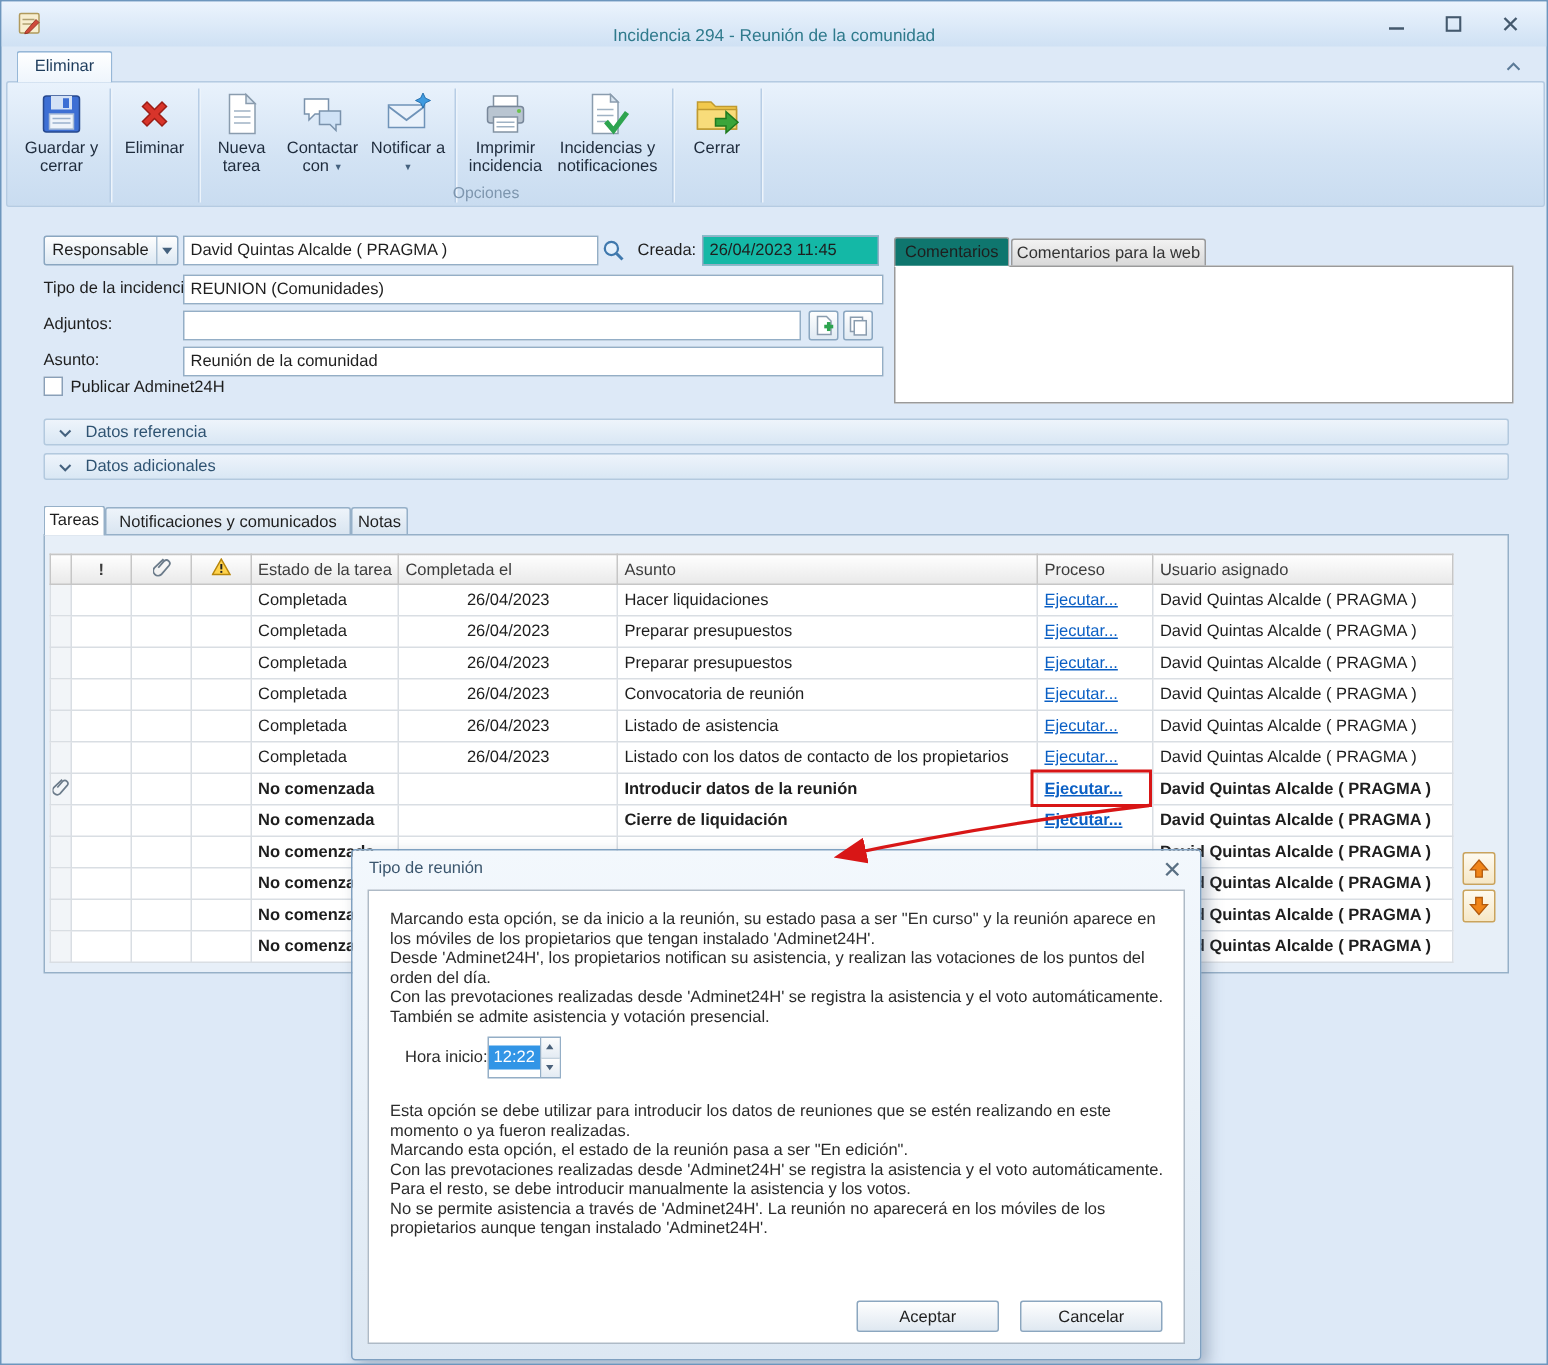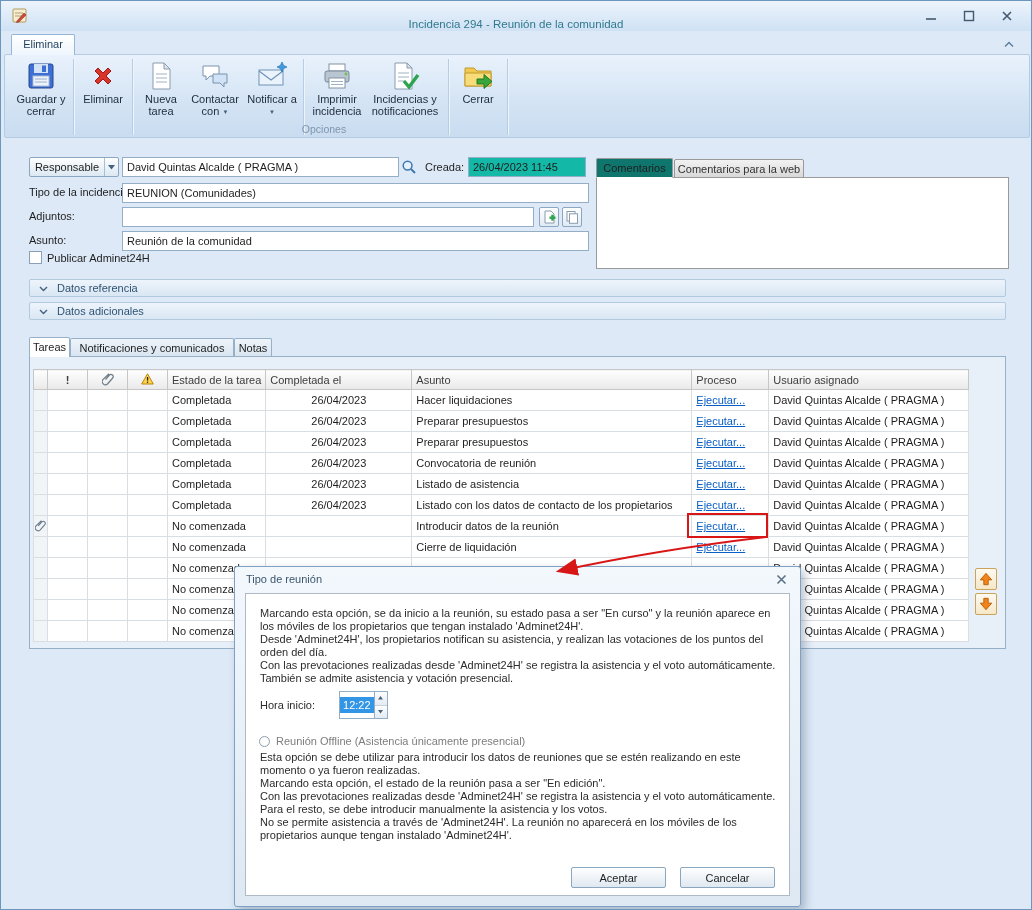--- a/index.html
+++ b/index.html
@@ -51,37 +51,37 @@
 .ttab.i1{left:69px;top:337px;width:164px;background:linear-gradient(#eef4fa,#d8e4f0)}
 .ttab.i2{left:233px;top:337px;width:38px;background:linear-gradient(#eef4fa,#d8e4f0)}
 .task-panel{position:absolute;left:28px;top:355px;width:977px;height:293px;background:#e7eff8;border:1px solid #96b0c8}
 
 
 .tasks-table{position:absolute;left:32px;top:368px;border-collapse:collapse;table-layout:fixed;background:#fff;z-index:1}
 .tasks-table th{height:20px;background:linear-gradient(#fefefe,#e9e9e9);border:1px solid #c6c6c6;font-weight:normal;color:#3c3c3c;padding:0 4px;text-align:left;overflow:hidden;white-space:nowrap}
 .tasks-table td{height:21px;border:1px solid #d9dee3;padding:0 4px;overflow:hidden;white-space:nowrap;background:#fff}
 .tasks-table td.ind{background:#f2f5f8;padding:0;text-align:center}
 .tasks-table .center{text-align:center}
-tr.bold td{font-weight:normal}
+tr.bold td{font-weight:bold}
 .plink{color:#0a5fc4;text-decoration:underline;cursor:pointer}
 
 
 .move-btn{position:absolute;width:22px;height:22px;background:linear-gradient(#fefaf0,#f6e7c6);border:1px solid #caa35c;border-radius:2px;display:flex;align-items:center;justify-content:center;z-index:2}
 #move-up{left:974px;top:567px}
 #move-down{left:974px;top:592px}
 
 
 .dialog{position:absolute;left:233px;top:565px;width:567px;height:341px;background:linear-gradient(#f3f8fd,#dde8f3);border:1px solid #7fa0c0;border-radius:3px;box-shadow:4px 4px 10px rgba(60,80,110,.35);z-index:50}
 .dlg-titlebar{height:24px;display:flex;align-items:center;padding:0 11px;color:#3b566e}
 .dlg-close{margin-left:auto;width:16px;height:14px;display:flex;align-items:center;justify-content:center}
 .dlg-body{position:absolute;left:10px;top:26px;right:10px;bottom:10px;background:#fff;border:1px solid #aebac6;padding:9px 13px;overflow:hidden}
 .radio-row{display:flex;align-items:center;gap:6px;color:#7d7d7d}
 .radio{width:11px;height:11px;border:1px solid #8fa0ae;border-radius:50%;background:radial-gradient(#ffffff 55%,#e6ecf1);flex:0 0 auto}
 .dlg-text{margin:4px 0 6px 1px;line-height:13px;color:#2b2b2b;white-space:pre-line}
-.hora-row{display:flex;align-items:center;gap:24px;margin:4px 0 16px 1px;color:#2b2b2b}
+.hora-row{display:flex;align-items:center;gap:0;margin:4px 0 16px 11px;color:#2b2b2b}
 .time-field{display:inline-flex;height:28px;border:1px solid #94aec6;background:#fff;align-items:center}
 .time-text{padding:0 3px;background:#3295e6;color:#fff;line-height:16px}
 .spinner{display:flex;flex-direction:column;border-left:1px solid #94aec6;width:13px;height:100%}
 .spin{flex:1;display:flex;align-items:center;justify-content:center;background:linear-gradient(#fdfdfd,#e3ebf3)}
 .spin.up{border-bottom:1px solid #c4d2de}
 .offline-row{margin-top:12px}
 .dlg-buttons{position:absolute;right:14px;bottom:7px;display:flex;gap:14px}
 .dlg-btn{width:95px;height:21px;background:linear-gradient(#fefefe,#dfe8f1);border:1px solid #8ba6bf;border-radius:2px;font-family:inherit;font-size:11px;color:#1e1e1e;cursor:pointer}
 
 
@@ -488,24 +488,20 @@
                 </svg>
               </span>
             <span class="spin">
                 <svg width="5" height="4">
                   <path d="M0 0 L5 0 L2.5 3.5 Z" fill="#4a617a"></path>
                 </svg>
               </span>
           </span>
         </span>
       </div>
-      <div class="radio-row offline-row">
-        <span class="radio"></span>
-        <span>Reunión Offline (Asistencia únicamente presencial)</span>
-      </div>
       <div class="dlg-text">Esta opción se debe utilizar para introducir los datos de reuniones que se estén realizando en este momento o ya fueron realizadas.
 Marcando esta opción, el estado de la reunión pasa a ser "En edición".
 Con las prevotaciones realizadas desde 'Adminet24H' se registra la asistencia y el voto automáticamente. Para el resto, se debe introducir manualmente la asistencia y los votos.
 No se permite asistencia a través de 'Adminet24H'. La reunión no aparecerá en los móviles de los propietarios aunque tengan instalado 'Adminet24H'.</div>
       <div class="dlg-buttons">
         <button class="dlg-btn">Aceptar</button>
         <button class="dlg-btn">Cancelar</button>
       </div>
     </div>
   </div>

